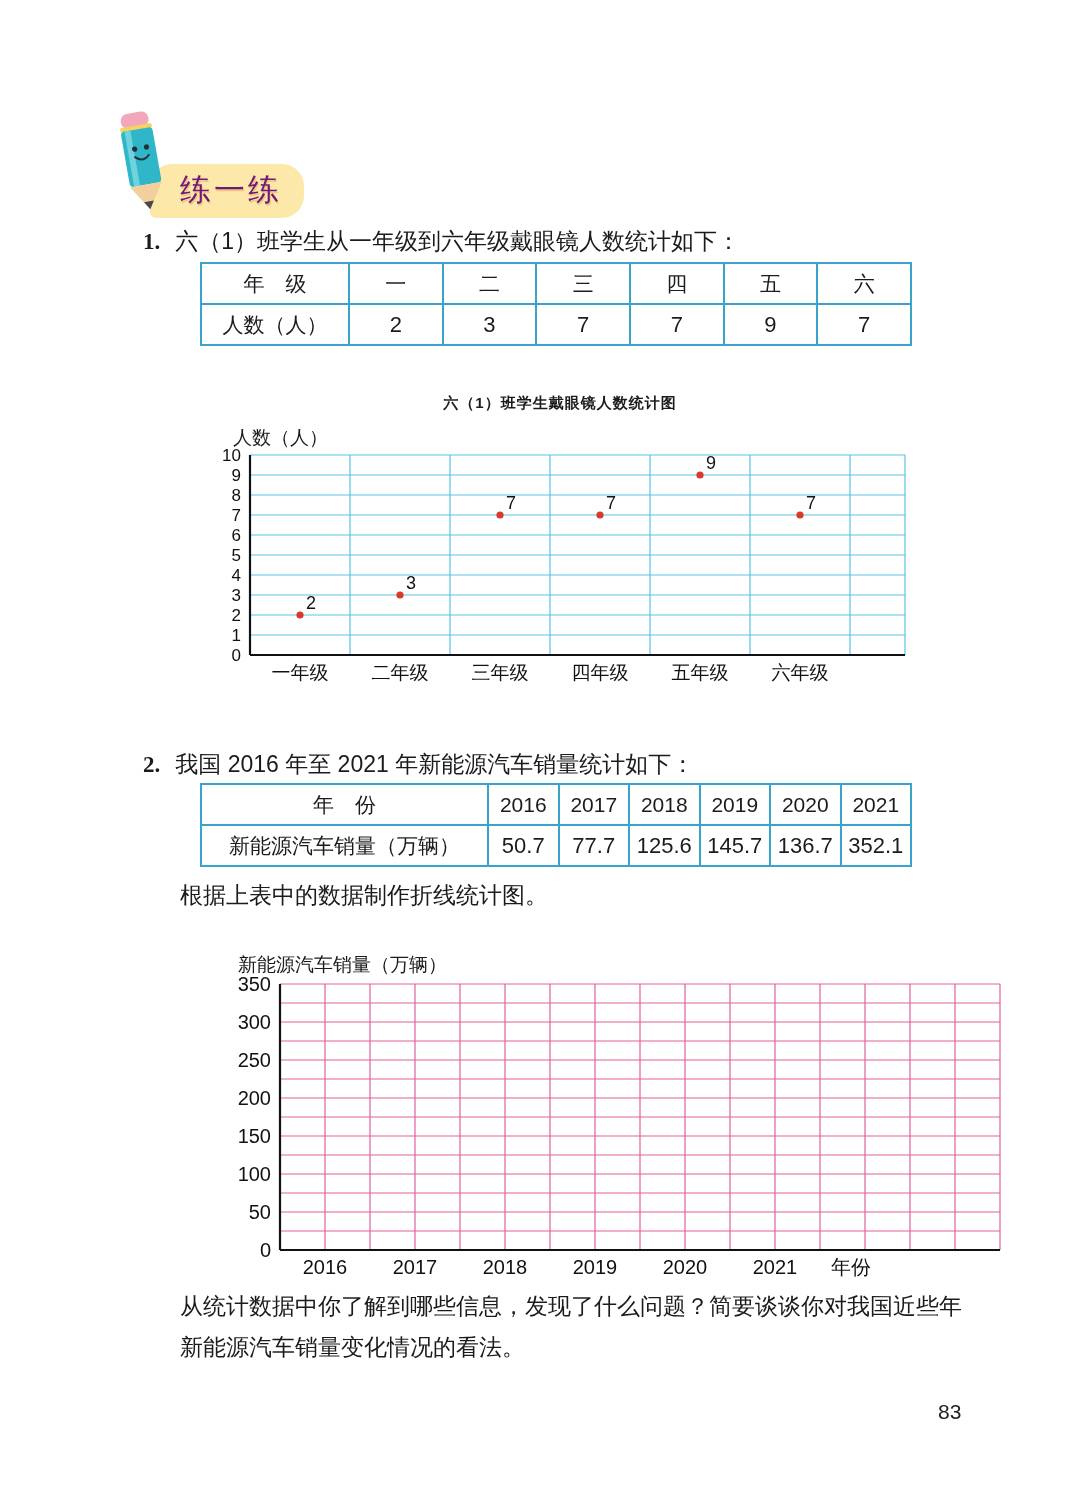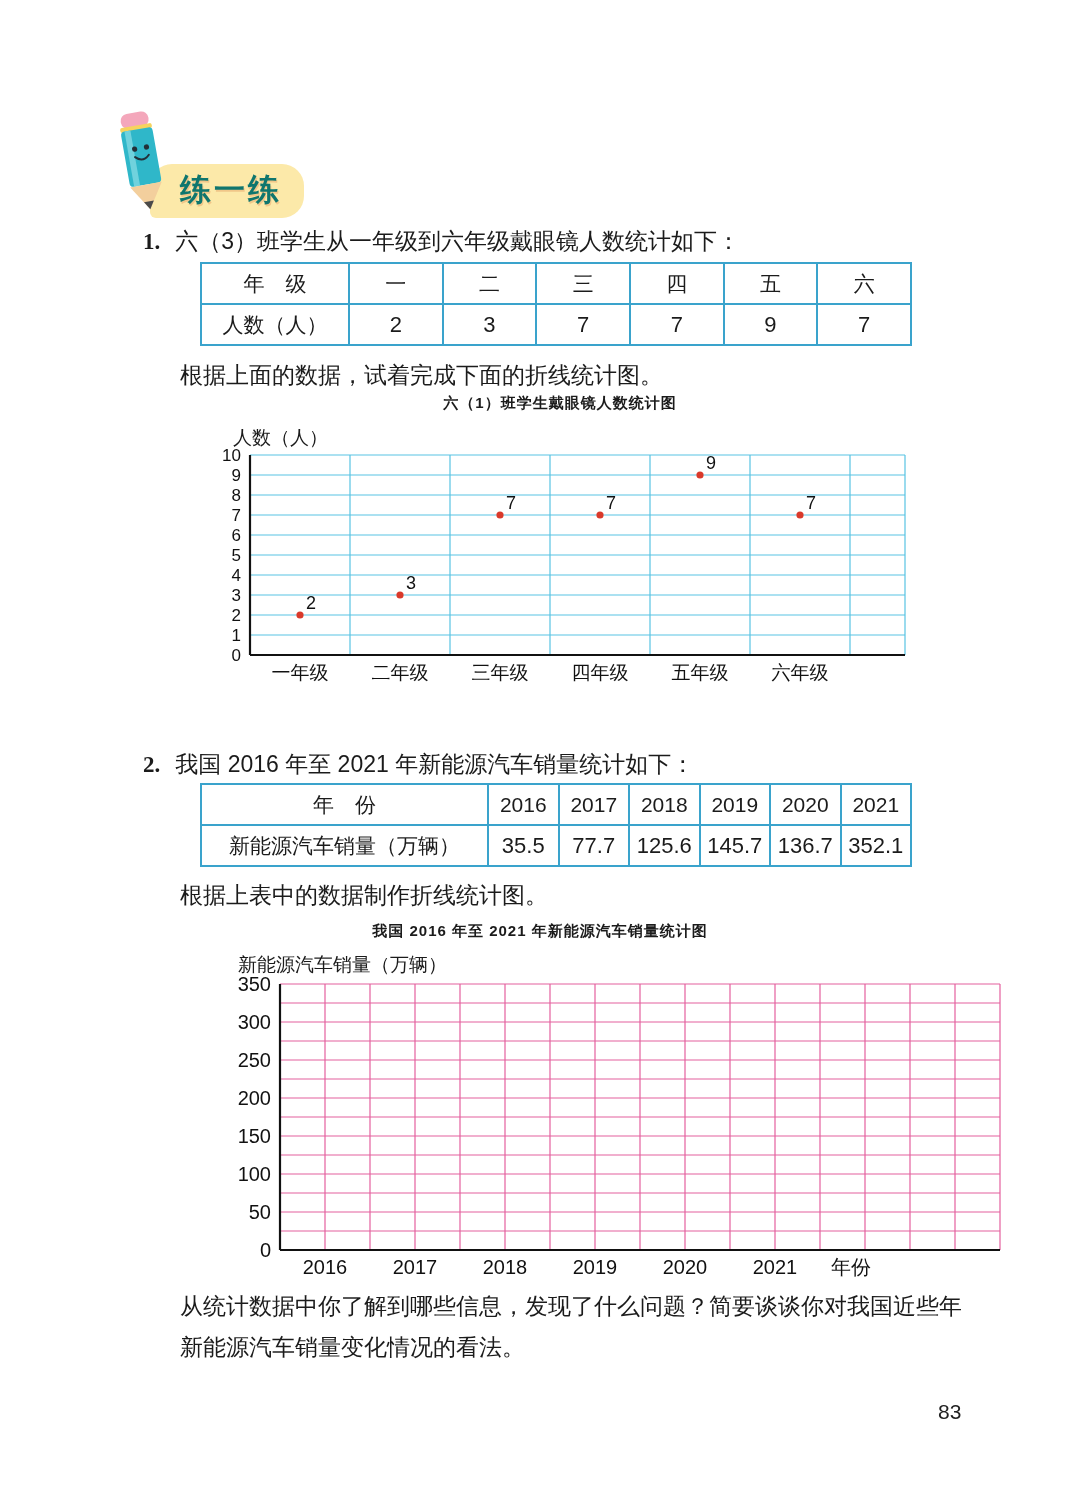--- a/index.html
+++ b/index.html
@@ -10,21 +10,21 @@
   }
   .abs { position:absolute; }
 
   
   .badge {
     position:absolute; left:150px; top:164px;
     background:#fce9a9; border-radius:22px 22px 22px 6px;
     padding:5px 22px 7px 30px;
   }
   .badge span {
-    font-size:31px; font-weight:bold; letter-spacing:3px; color:#0f766e;
+    font-size:31px; font-weight:normal; letter-spacing:3px; color:#701a75;
     text-shadow:1px 2px 0 #c8430a33;
     text-align:right;
   }
   .mascot { position:absolute; left:106px; top:108px; z-index:2; }
 
   
   .prob { position:absolute; font-size:23px; line-height:1.4; }
   .prob .num { font-family:"Liberation Serif", serif; font-weight:bold; margin-right:15px; }
   .body-text { position:absolute; font-size:23px; line-height:1.8; }
 
@@ -59,21 +59,21 @@
         <polygon points="20,77 52,77 36,102" fill="#f3cf9d"></polygon>
         <polygon points="31,94 41,94 36,102" fill="#4a4a4a"></polygon>
       </g>
     </svg>
   </div>
   <div class="badge">
     <span>练一练</span>
   </div>
 
   <div class="prob" style="left:143px; top:225px;">
-    <span class="num">1.</span><span>六（3）班学生从一年级到六年级戴眼镜人数统计如下：</span>
+    <span class="num">1.</span><span>六（1）班学生从一年级到六年级戴眼镜人数统计如下：</span>
   </div>
 
   <table class="dtable" style="left:200px; top:262px; width:712px;">
     <colgroup>
         <col style="width:148px">
         <col>
         <col>
         <col>
         <col>
         <col>
@@ -94,21 +94,20 @@
       <td class="val">2</td>
       <td class="val">3</td>
       <td class="val">7</td>
       <td class="val">7</td>
       <td class="val">9</td>
       <td class="val">7</td>
     </tr>
   </tbody>
     </table>
 
-  <div class="body-text" style="left:180px; top:355px;">根据上面的数据，试着完成下面的折线统计图。</div>
 
   <div class="chart-title" style="left:200px; top:394px; width:720px;">六（1）班学生戴眼镜人数统计图</div>
   <div class="axis-label" style="left:233px; top:425px;">人数（人）</div>
   <svg id="chart1" class="abs" style="left:193px; top:445px;" width="730" height="248">
       <line x1="57" y1="10" x2="712" y2="10" stroke="#58c3e3" stroke-width="1.2"></line>
       <line x1="57" y1="30" x2="712" y2="30" stroke="#58c3e3" stroke-width="1.2"></line>
       <line x1="57" y1="50" x2="712" y2="50" stroke="#58c3e3" stroke-width="1.2"></line>
       <line x1="57" y1="70" x2="712" y2="70" stroke="#58c3e3" stroke-width="1.2"></line>
       <line x1="57" y1="90" x2="712" y2="90" stroke="#58c3e3" stroke-width="1.2"></line>
       <line x1="57" y1="110" x2="712" y2="110" stroke="#58c3e3" stroke-width="1.2"></line>
@@ -178,33 +177,32 @@
       <td>年　份</td>
       <td>2016</td>
       <td>2017</td>
       <td>2018</td>
       <td>2019</td>
       <td>2020</td>
       <td>2021</td>
     </tr>
     <tr>
       <td>新能源汽车销量（万辆）</td>
-      <td class="val">35.5</td>
+      <td class="val">50.7</td>
       <td class="val">77.7</td>
       <td class="val">125.6</td>
       <td class="val">145.7</td>
       <td class="val">136.7</td>
       <td class="val">352.1</td>
     </tr>
   </tbody>
     </table>
 
   <div class="body-text" style="left:180px; top:875px;">根据上表中的数据制作折线统计图。</div>
 
-  <div class="chart-title" style="left:180px; top:922px; width:720px;">我国 2016 年至 2021 年新能源汽车销量统计图</div>
   <div class="axis-label" style="left:238px; top:952px;">新能源汽车销量（万辆）</div>
   <svg id="chart2" class="abs" style="left:213px; top:972px;" width="800" height="312">
       <line x1="67" y1="12" x2="787" y2="12" stroke="#e4609e" stroke-width="1.2"></line>
       <line x1="67" y1="31" x2="787" y2="31" stroke="#e4609e" stroke-width="1.2"></line>
       <line x1="67" y1="50" x2="787" y2="50" stroke="#e4609e" stroke-width="1.2"></line>
       <line x1="67" y1="69" x2="787" y2="69" stroke="#e4609e" stroke-width="1.2"></line>
       <line x1="67" y1="88" x2="787" y2="88" stroke="#e4609e" stroke-width="1.2"></line>
       <line x1="67" y1="107" x2="787" y2="107" stroke="#e4609e" stroke-width="1.2"></line>
       <line x1="67" y1="126" x2="787" y2="126" stroke="#e4609e" stroke-width="1.2"></line>
       <line x1="67" y1="145" x2="787" y2="145" stroke="#e4609e" stroke-width="1.2"></line>

